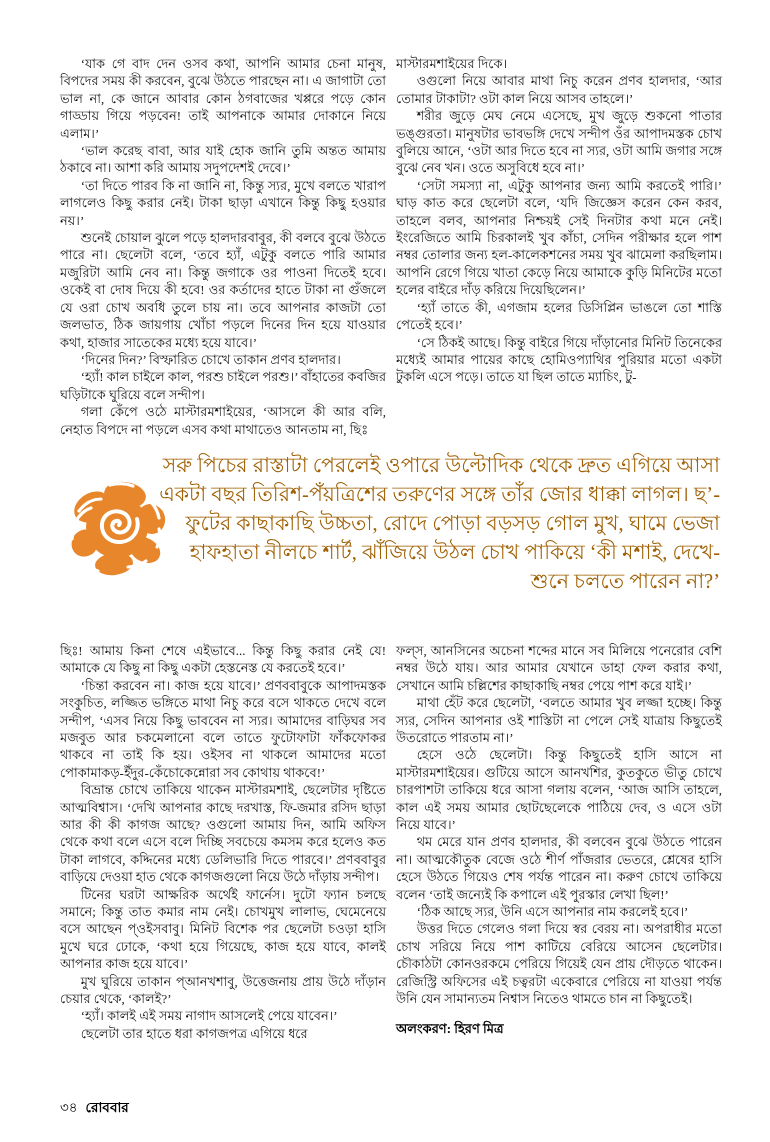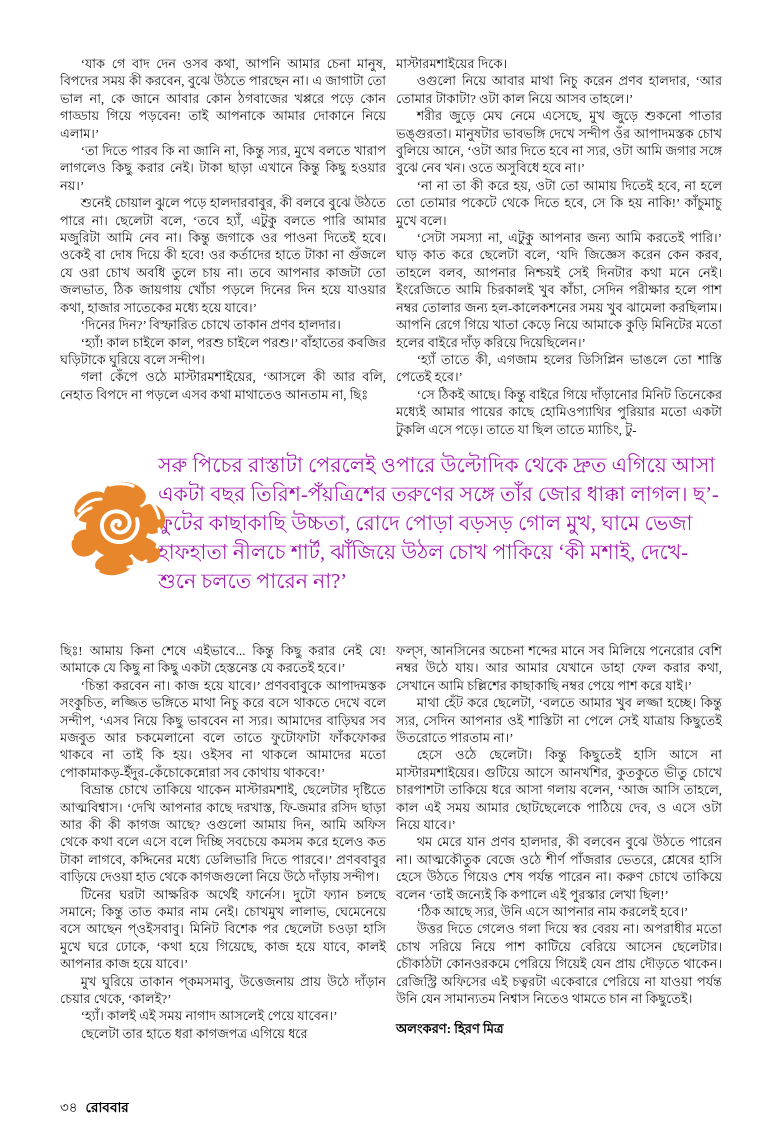--- a/index.html
+++ b/index.html
@@ -8,45 +8,45 @@
     font-family:"Liberation Serif","DejaVu Serif",serif;
     color:#111111;overflow:hidden;position:relative;
   }
   .page{position:relative;width:770px;height:1142px;box-sizing:border-box;padding:56px 48px 0 60px;}
   .columns{display:flex;gap:10px;}
   .col{width:326px;font-size:12.9px;line-height:17.4px;text-align:justify;color:#141414;}
   .col p{margin:0;text-indent:1.6em;}
   .col p.flush{text-indent:0;}
   .pullquote-section{position:relative;margin:12px 0 10px 0;min-height:182px;}
   .flower{position:absolute;left:2px;top:26px;width:110px;height:104px;}
-  .pullquote-text{margin-left:98px;margin-right:2px;font-size:20.5px;line-height:29px;color:#a21caf;text-align:left;}
+  .pullquote-text{margin-left:98px;margin-right:2px;font-size:20.5px;line-height:29px;color:#a16207;text-align:right;}
   .credit{margin-top:12px;font-weight:bold;font-size:13px;color:#000;}
   .footer{position:absolute;left:60px;bottom:22px;font-size:13.5px;color:#000;text-align:center;}
   .footer .pagenum{margin-right:8px;}
   .footer .pub{font-weight:bold;}
 </style>
 </head>
 <body>
 
 <div class="page">
 
   <div class="columns">
     <div class="col">
         <p>‘যাক গে বাদ দেন ওসব কথা, আপনি আমার চেনা মানুষ, বিপদের সময় কী করবেন, বুঝে উঠতে পারছেন না। এ জাগাটা তো ভাল না, কে জানে আবার কোন ঠগবাজের খপ্পরে পড়ে কোন গাড্ডায় গিয়ে পড়বেন! তাই আপনাকে আমার দোকানে নিয়ে এলাম।’</p>
+        <p>‘ভাল করেছ বাবা, আর যাই হোক জানি তুমি অন্তত আমায় ঠকাবে না। আশা করি আমায় সদুপদেশই দেবে।’</p>
         <p>‘তা দিতে পারব কি না জানি না, কিন্তু স্যর, মুখে বলতে খারাপ লাগলেও কিছু করার নেই। টাকা ছাড়া এখানে কিন্তু কিছু হওয়ার নয়।’</p>
         <p>শুনেই চোয়াল ঝুলে পড়ে হালদারবাবুর, কী বলবে বুঝে উঠতে পারে না। ছেলেটা বলে, ‘তবে হ্যাঁ, এটুকু বলতে পারি আমার মজুরিটা আমি নেব না। কিন্তু জগাকে ওর পাওনা দিতেই হবে। ওকেই বা দোষ দিয়ে কী হবে! ওর কর্তাদের হাতে টাকা না গুঁজলে যে ওরা চোখ অবধি তুলে চায় না। তবে আপনার কাজটা তো জলভাত, ঠিক জায়গায় খোঁচা পড়লে দিনের দিন হয়ে যাওয়ার কথা, হাজার সাতেকের মধ্যে হয়ে যাবে।’</p>
         <p>‘দিনের দিন?’ বিস্ফারিত চোখে তাকান প্রণব হালদার।</p>
         <p>‘হ্যাঁ! কাল চাইলে কাল, পরশু চাইলে পরশু।’ বাঁহাতের কবজির ঘড়িটাকে ঘুরিয়ে বলে সন্দীপ।</p>
         <p>গলা কেঁপে ওঠে মাস্টারমশাইয়ের, ‘আসলে কী আর বলি, নেহাত বিপদে না পড়লে এসব কথা মাথাতেও আনতাম না, ছিঃ</p>
       </div>
     <div class="col">
         <p class="flush">মাস্টারমশাইয়ের দিকে।</p>
         <p>ওগুলো নিয়ে আবার মাথা নিচু করেন প্রণব হালদার, ‘আর তোমার টাকাটা? ওটা কাল নিয়ে আসব তাহলে।’</p>
         <p>শরীর জুড়ে মেঘ নেমে এসেছে, মুখ জুড়ে শুকনো পাতার ভঙ্গুরতা। মানুষটার ভাবভঙ্গি দেখে সন্দীপ ওঁর আপাদমস্তক চোখ বুলিয়ে আনে, ‘ওটা আর দিতে হবে না স্যর, ওটা আমি জগার সঙ্গে বুঝে নেব খন। ওতে অসুবিধে হবে না।’</p>
-        <p>‘না না তা কী করে হয়, ওটা তো আমায় দিতেই হবে, না হলে তো তোমার পকেটে থেকে দিতে হবে, সে কি হয় নাকি!’ কাঁচুমাচু মুখে বলে।</p>
         <p>‘সেটা সমস্যা না, এটুকু আপনার জন্য আমি করতেই পারি।’ ঘাড় কাত করে ছেলেটা বলে, ‘যদি জিজ্ঞেস করেন কেন করব, তাহলে বলব, আপনার নিশ্চয়ই সেই দিনটার কথা মনে নেই। ইংরেজিতে আমি চিরকালই খুব কাঁচা, সেদিন পরীক্ষার হলে পাশ নম্বর তোলার জন্য হল-কালেকশনের সময় খুব ঝামেলা করছিলাম। আপনি রেগে গিয়ে খাতা কেড়ে নিয়ে আমাকে কুড়ি মিনিটের মতো হলের বাইরে দাঁড় করিয়ে দিয়েছিলেন।’</p>
         <p>‘হ্যাঁ তাতে কী, এগজাম হলের ডিসিপ্লিন ভাঙলে তো শাস্তি পেতেই হবে।’</p>
         <p>‘সে ঠিকই আছে। কিন্তু বাইরে গিয়ে দাঁড়ানোর মিনিট তিনেকের মধ্যেই আমার পায়ের কাছে হোমিওপ্যাথির পুরিয়ার মতো একটা টুকলি এসে পড়ে। তাতে যা ছিল তাতে ম্যাচিং, টু-</p>
       </div>
   </div>
 
   <div class="pullquote-section">
     <span class="flower">
       <svg width="110" height="104" viewBox="0 0 110 104" xmlns="http://www.w3.org/2000/svg">
         <g fill="#e8862b">
@@ -73,21 +73,21 @@
     </span>
     <div class="pullquote-text">সরু পিচের রাস্তাটা পেরলেই ওপারে উল্টোদিক থেকে দ্রুত এগিয়ে আসা একটা বছর তিরিশ-পঁয়ত্রিশের তরুণের সঙ্গে তাঁর জোর ধাক্কা লাগল। ছ’-ফুটের কাছাকাছি উচ্চতা, রোদে পোড়া বড়সড় গোল মুখ, ঘামে ভেজা হাফহাতা নীলচে শার্ট, ঝাঁজিয়ে উঠল চোখ পাকিয়ে ‘কী মশাই, দেখে-শুনে চলতে পারেন না?’</div>
   </div>
 
   <div class="columns">
     <div class="col">
         <p class="flush">ছিঃ! আমায় কিনা শেষে এইভাবে... কিন্তু কিছু করার নেই যে! আমাকে যে কিছু না কিছু একটা হেস্তনেস্ত যে করতেই হবে।’</p>
         <p>‘চিন্তা করবেন না। কাজ হয়ে যাবে।’ প্রণববাবুকে আপাদমস্তক সংকুচিত, লজ্জিত ভঙ্গিতে মাথা নিচু করে বসে থাকতে দেখে বলে সন্দীপ, ‘এসব নিয়ে কিছু ভাববেন না স্যর। আমাদের বাড়িঘর সব মজবুত আর চকমেলানো বলে তাতে ফুটোফাটা ফাঁকফোকর থাকবে না তাই কি হয়। ওইসব না থাকলে আমাদের মতো পোকামাকড়-ইঁদুর-কেঁচোকেন্নোরা সব কোথায় থাকবে!’</p>
         <p>বিভ্রান্ত চোখে তাকিয়ে থাকেন মাস্টারমশাই, ছেলেটার দৃষ্টিতে আত্মবিশ্বাস। ‘দেখি আপনার কাছে দরখাস্ত, ফি-জমার রসিদ ছাড়া আর কী কী কাগজ আছে? ওগুলো আমায় দিন, আমি অফিস থেকে কথা বলে এসে বলে দিচ্ছি সবচেয়ে কমসম করে হলেও কত টাকা লাগবে, কদ্দিনের মধ্যে ডেলিভারি দিতে পারবে।’ প্রণববাবুর বাড়িয়ে দেওয়া হাত থেকে কাগজগুলো নিয়ে উঠে দাঁড়ায় সন্দীপ।</p>
         <p>টিনের ঘরটা আক্ষরিক অর্থেই ফার্নেস। দুটো ফ্যান চলছে সমানে; কিন্তু তাত কমার নাম নেই। চোখমুখ লালাভ, ঘেমেনেয়ে বসে আছেন প্ওইসবাবু। মিনিট বিশেক পর ছেলেটা চওড়া হাসি মুখে ঘরে ঢোকে, ‘কথা হয়ে গিয়েছে, কাজ হয়ে যাবে, কালই আপনার কাজ হয়ে যাবে।’</p>
-        <p>মুখ ঘুরিয়ে তাকান প্কমসমাবু, উত্তেজনায় প্রায় উঠে দাঁড়ান চেয়ার থেকে, ‘কালই?’</p>
+        <p>মুখ ঘুরিয়ে তাকান প্আনখশাবু, উত্তেজনায় প্রায় উঠে দাঁড়ান চেয়ার থেকে, ‘কালই?’</p>
         <p>‘হ্যাঁ। কালই এই সময় নাগাদ আসলেই পেয়ে যাবেন।’</p>
         <p>ছেলেটা তার হাতে ধরা কাগজপত্র এগিয়ে ধরে</p>
       </div>
     <div class="col">
       <div>
           <p class="flush">ফল্স, আনসিনের অচেনা শব্দের মানে সব মিলিয়ে পনেরোর বেশি নম্বর উঠে যায়। আর আমার যেখানে ডাহা ফেল করার কথা, সেখানে আমি চল্লিশের কাছাকাছি নম্বর পেয়ে পাশ করে যাই।’</p>
           <p>মাথা হেঁট করে ছেলেটা, ‘বলতে আমার খুব লজ্জা হচ্ছে। কিন্তু স্যর, সেদিন আপনার ওই শাস্তিটা না পেলে সেই যাত্রায় কিছুতেই উতরোতে পারতাম না।’</p>
           <p>হেসে ওঠে ছেলেটা। কিন্তু কিছুতেই হাসি আসে না মাস্টারমশাইয়ের। গুটিয়ে আসে আনখশির, কুতকুতে ভীতু চোখে চারপাশটা তাকিয়ে ধরে আসা গলায় বলেন, ‘আজ আসি তাহলে, কাল এই সময় আমার ছোটছেলেকে পাঠিয়ে দেব, ও এসে ওটা নিয়ে যাবে।’</p>
           <p>থম মেরে যান প্রণব হালদার, কী বলবেন বুঝে উঠতে পারেন না। আত্মকৌতুক বেজে ওঠে শীর্ণ পাঁজরার ভেতরে, শ্লেষের হাসি হেসে উঠতে গিয়েও শেষ পর্যন্ত পারেন না। করুণ চোখে তাকিয়ে বলেন ‘তাই জন্যেই কি কপালে এই পুরস্কার লেখা ছিল!’</p>
           <p>‘ঠিক আছে স্যর, উনি এসে আপনার নাম করলেই হবে।’</p>

